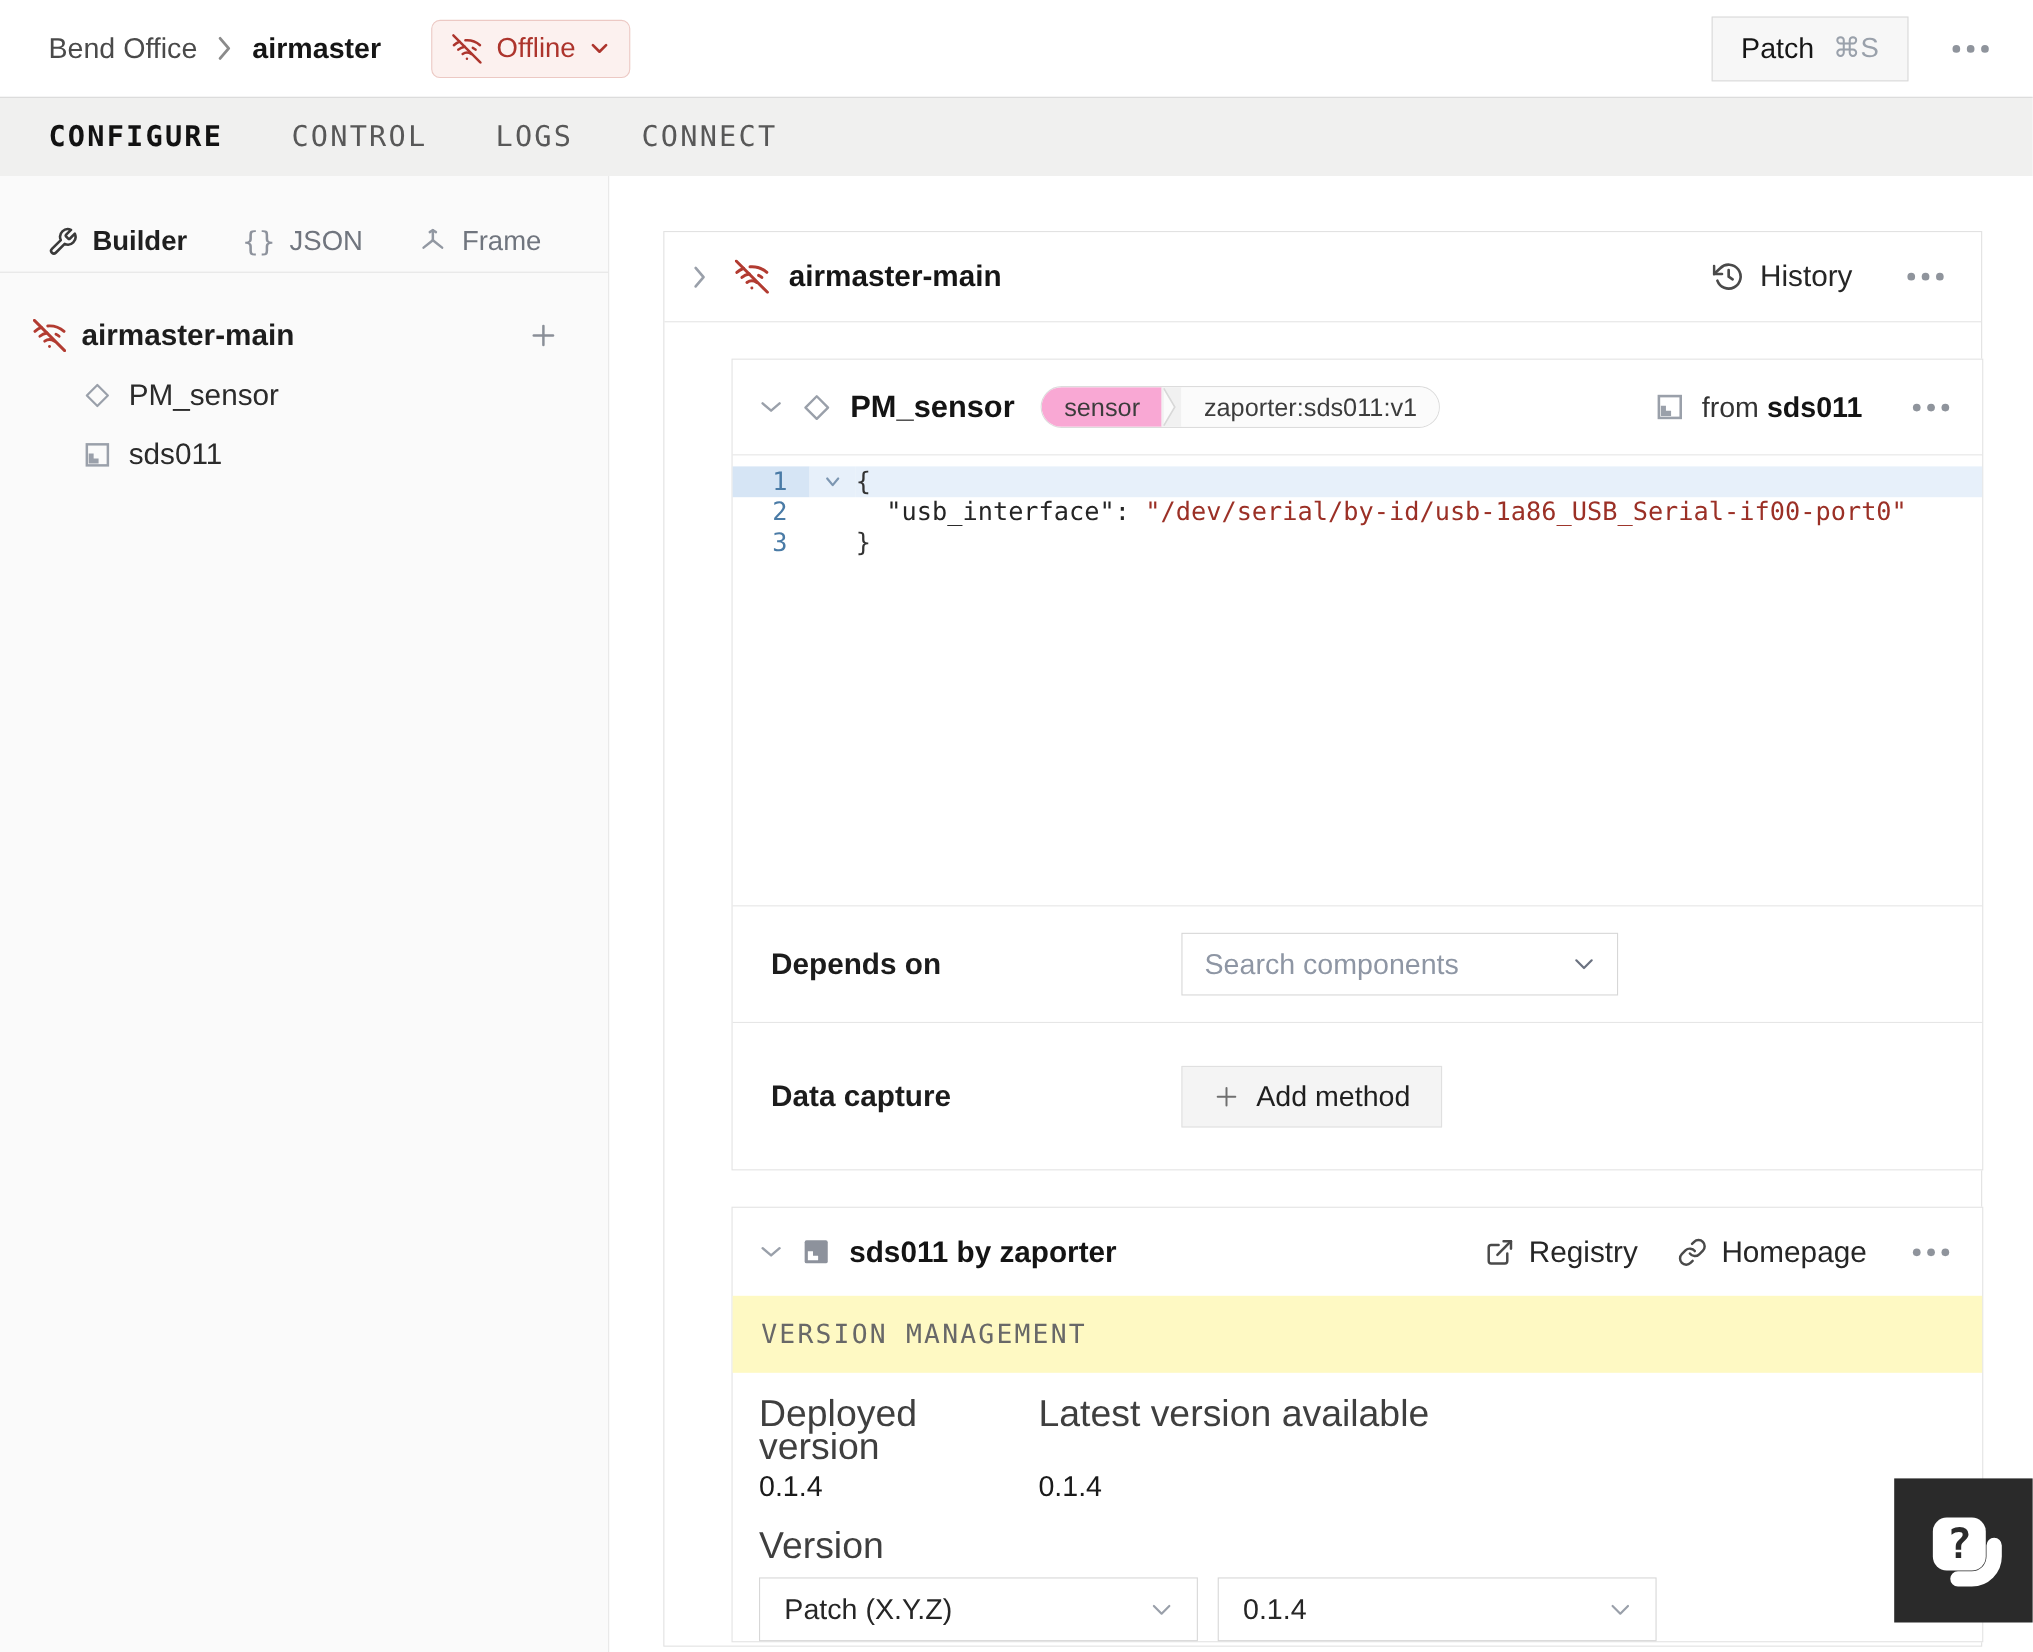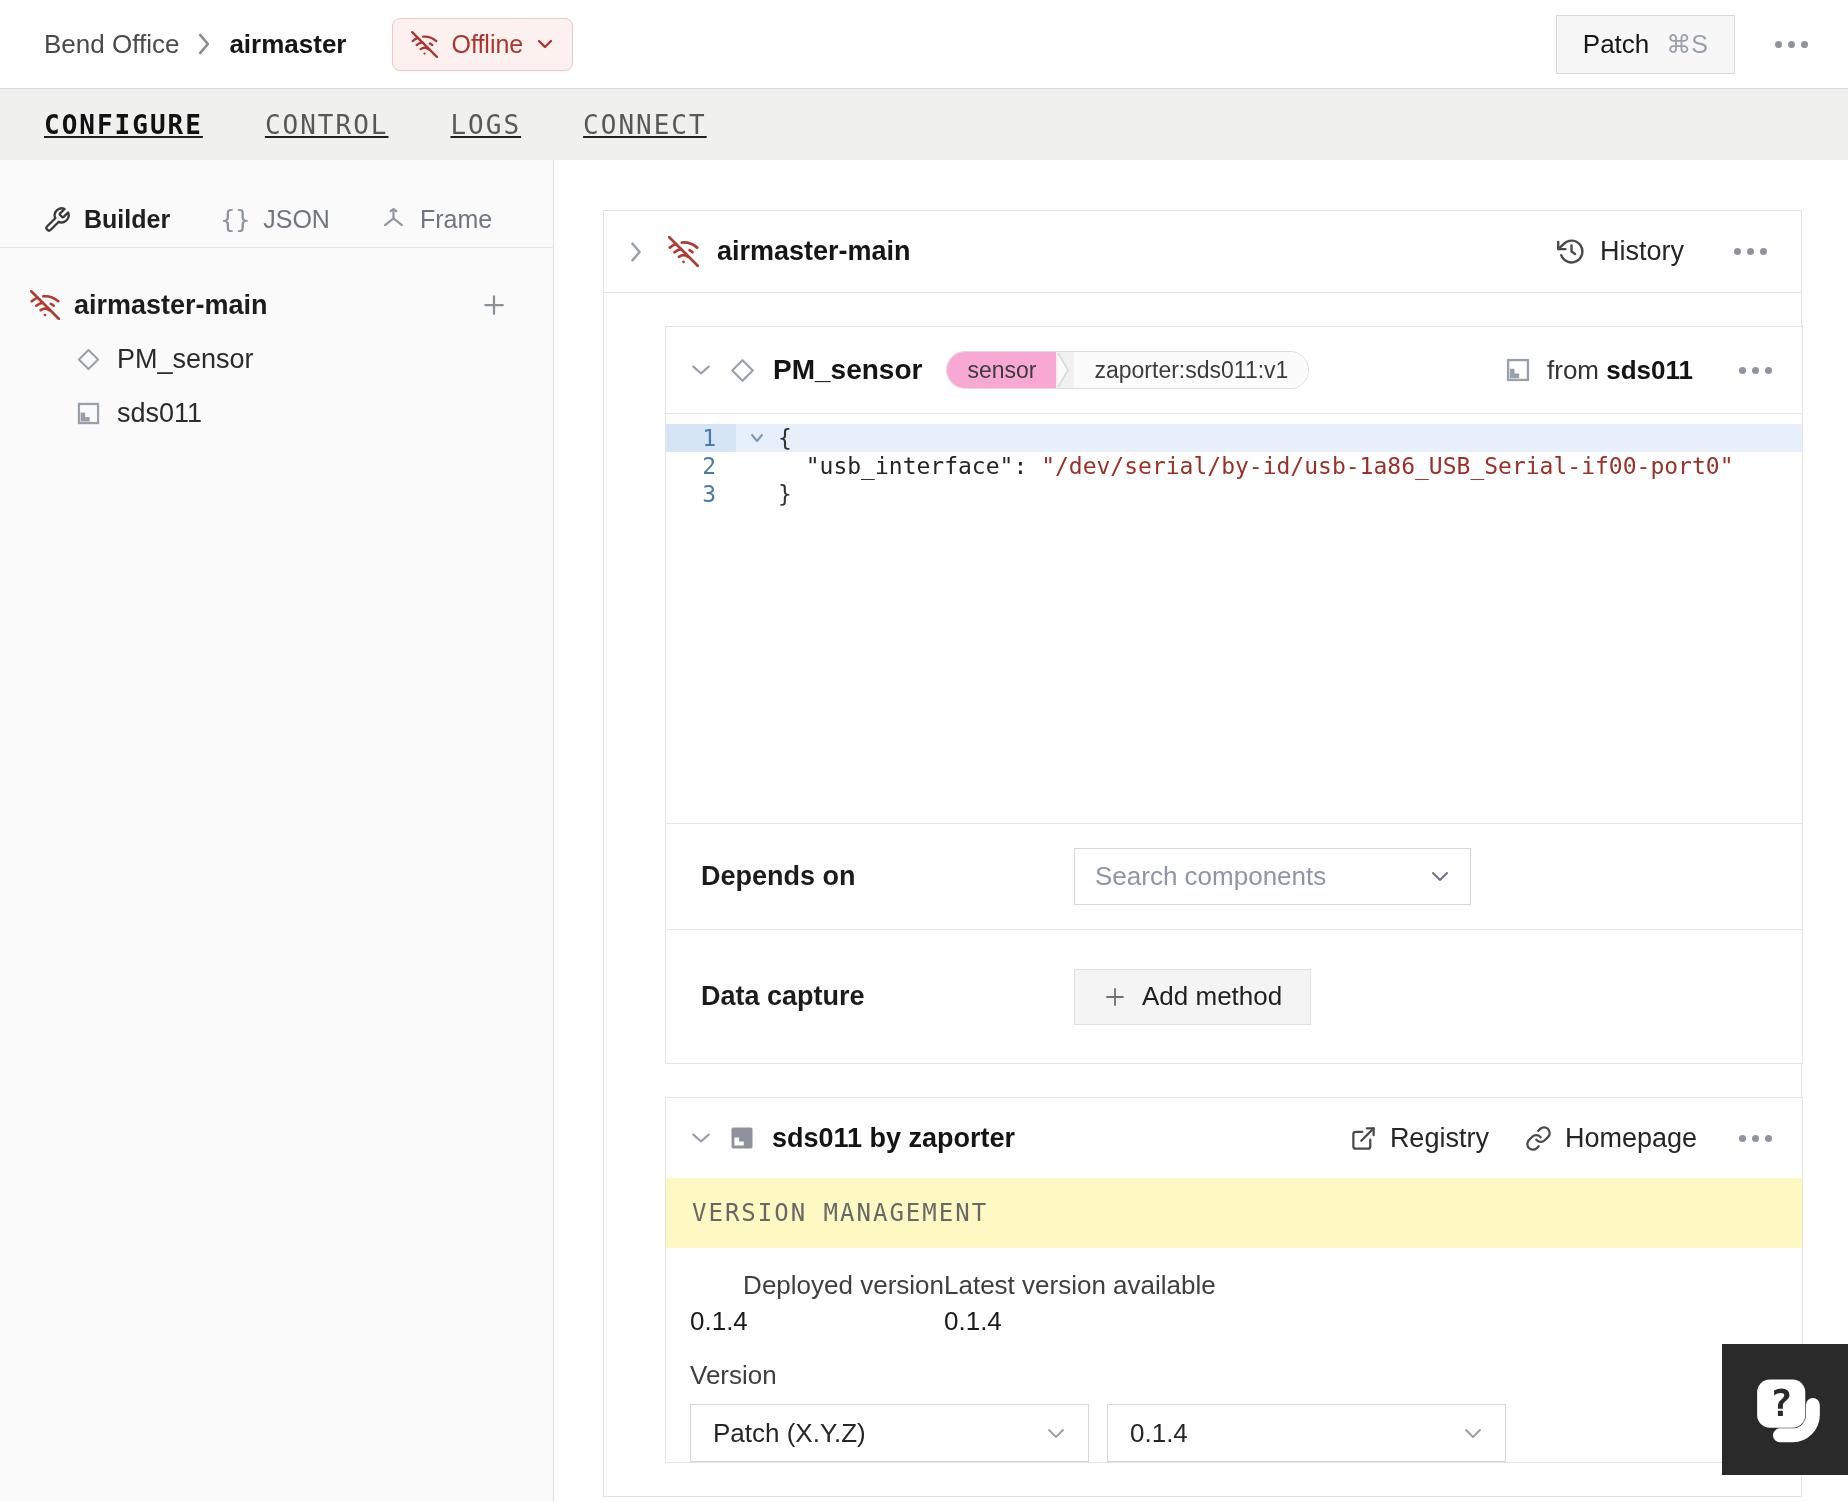--- a/index.html
+++ b/index.html
@@ -27,21 +27,21 @@
     margin-left:auto; display:flex; align-items:center; gap:17px;
     background:#f7f7f7; border:1px solid #d9d9d9; padding:13px 26px; cursor:pointer;
   }
   .save-btn .s1 { font-size:26px; color:#161616; }
   .save-btn .s2 { font-size:25px; color:#9aa1ab; }
   .topbar .dots { margin-left:34px; }
 
   
   .tabbar {
     height:72px; background:#f0f0ef; border-top:1px solid #dadada;
-    display:flex; align-items:center; gap:62px; padding-left:44px;text-decoration:underline;
+    display:flex; align-items:center; gap:62px; padding-left:44px;
   }
   .tab { font-family:"DejaVu Sans Mono", monospace; font-size:26px; letter-spacing:2px;
          color:#585858; cursor:pointer; }
   .tab.active { color:#121212; font-weight:bold; }
 
   
   .content { display:flex; height:1342px; }
 
   
   .sidebar { width:554px; background:#fafafa; border-right:1px solid #e2e2e2; flex:none; }
@@ -116,21 +116,21 @@
   
   .mod-header { height:80px; display:flex; align-items:center; padding:0 24px; }
   .mod-header .chev { margin-right:16px; cursor:pointer; }
   .mod-header .title { margin-left:16px; font-size:27px; font-weight:bold; color:#141414; }
   .mod-links { margin-left:auto; display:flex; align-items:center; gap:36px; }
   .mod-link { display:flex; align-items:center; gap:13px; cursor:pointer; font-size:27px; color:#262626; }
   .band { height:70px; background:#fef9c3; display:flex; align-items:center; padding-left:26px;
           font-family:"DejaVu Sans Mono", monospace; font-size:24px; letter-spacing:2px; color:#686868; }
   .mod-body { padding:22px 24px 0 24px; }
   .field-row { display:flex; }
-  .f-label { font-size:26px; color:#3f3f3f; line-height:30px;text-align:right; }
+  .f-label { font-size:34px; color:#3f3f3f; line-height:30px; }
   .f-value { font-size:26px; color:#1a1a1a; line-height:30px; }
   .colw1 { width:254px; flex:none; }
   .colw2 { width:417px; flex:none; }
   .vals { margin-top:6px; }
   .row2 { margin-top:24px; }
   .dd-row { margin-top:14px; display:flex; gap:18px; }
   .dd { width:399px; height:58px; border:1px solid #d7d7d7; display:flex; align-items:center;
         justify-content:space-between; padding:0 22px; cursor:pointer; }
   .dd .val { font-size:26px; color:#262626; }
 

